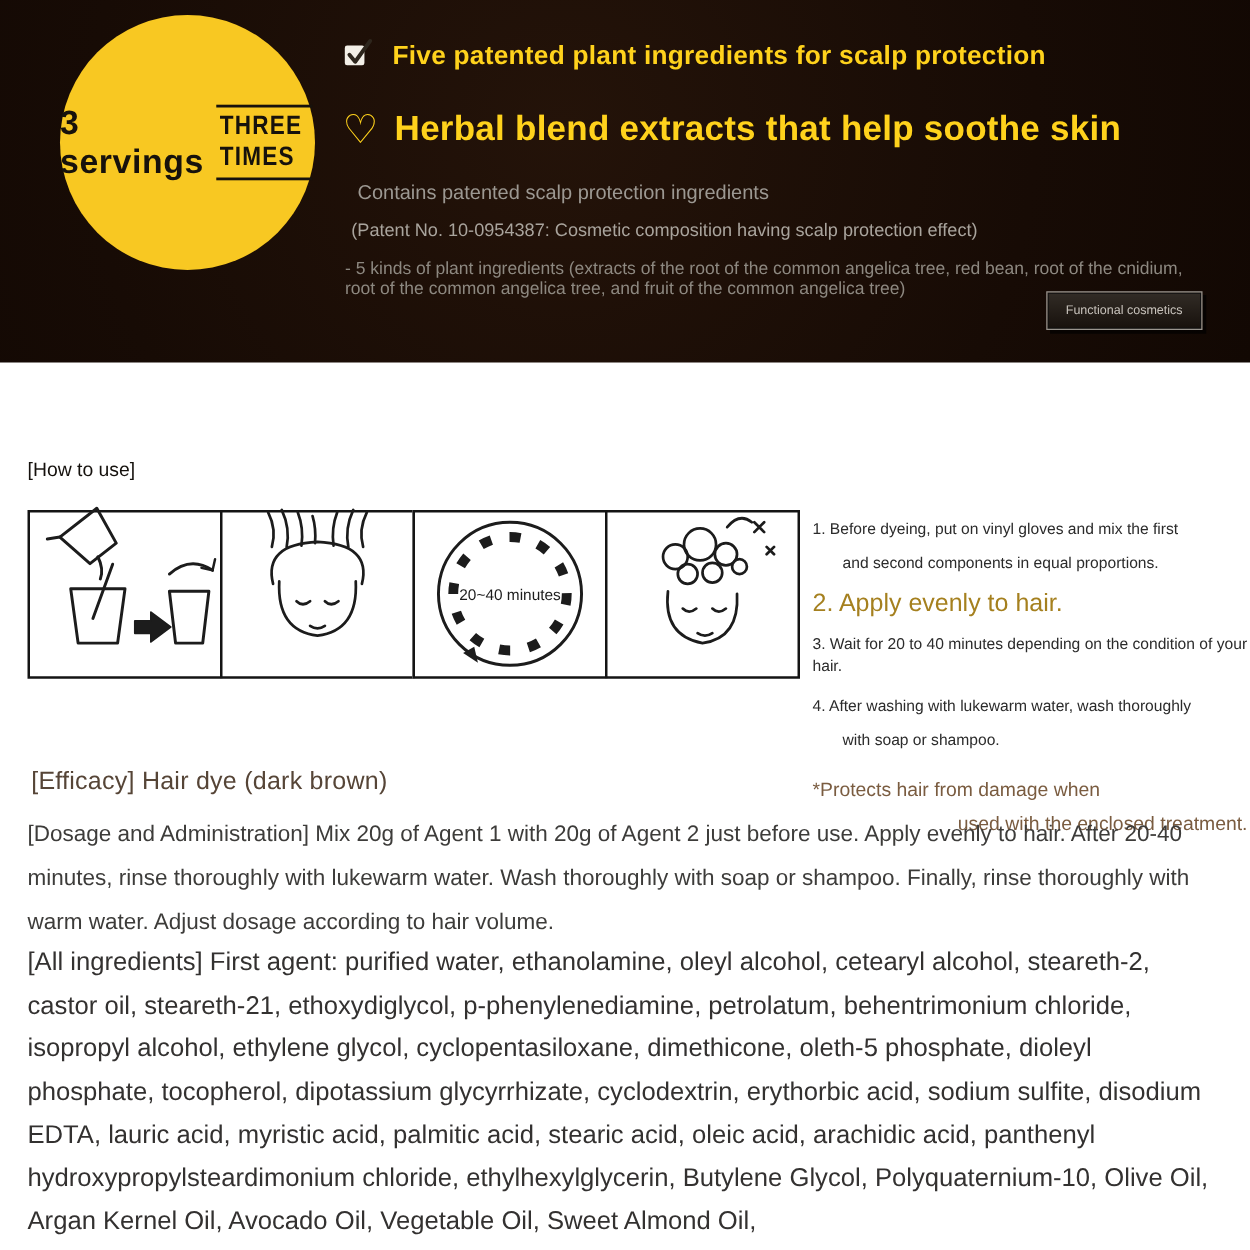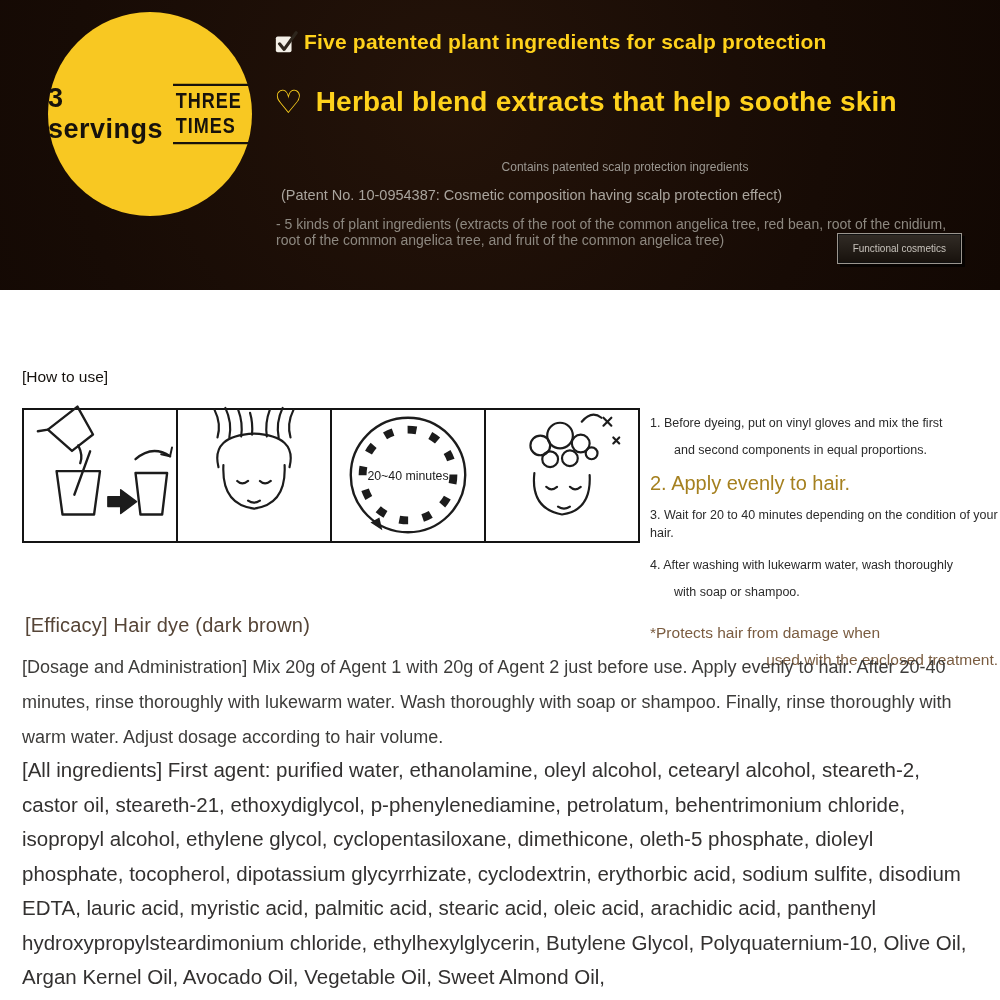--- a/index.html
+++ b/index.html
@@ -20,26 +20,26 @@
     display:flex; flex-direction:row; align-items:center; justify-content:center; gap:8px;
     color:#17120c;
   }
   .servings-line1 { font-size:27px; font-weight:bold; letter-spacing:0.5px; }
   .servings-line2 {
     font-size:19px; font-weight:bold; letter-spacing:1px;
     border-top:2px solid #17120c; border-bottom:2px solid #17120c;
     padding:3px 3px; transform:scale(0.95,1.12);
   }
   .header-right { position:absolute; left:274px; top:30px; width:690px; }
-  .claim1-row { display:flex; gap:6px; }
+  .claim1-row { display:flex; align-items:center; gap:16px; }
   .claim1-text { color:#ffd21c; font-size:21px; font-weight:bold; letter-spacing:0.2px; }
   .claim2-row { display:flex; align-items:center; gap:13px; margin-top:28px; }
   .heart { color:#ffd21c; font-size:32px; line-height:1; font-weight:normal; }
   .claim2-text { color:#ffd21c; font-size:28px; font-weight:bold; letter-spacing:0.2px; }
-  .sub1 { margin-top:42px; margin-left:12px; font-size:12px; color:#9c9892;text-align:center; }
+  .sub1 { margin-top:27px; margin-left:12px; font-size:16px; color:#9c9892; }
   .sub2 { margin-top:13px; margin-left:7px;  font-size:14.5px; color:#a9a49d; }
   .sub3 { margin-top:13px; margin-left:2px;  font-size:14px;  color:#8d8必880; color:#8d8880; }
   .func-badge {
     position:absolute; right:38px; top:233px;
     border:1px solid #9a958e; background:linear-gradient(#322c26,#17110c);
     color:#c7c2bb; font-size:10px; padding:9px 15px;
     box-shadow:3px 3px 0 rgba(0,0,0,0.65), inset 0 0 0 1px #111;
   }
 
   

